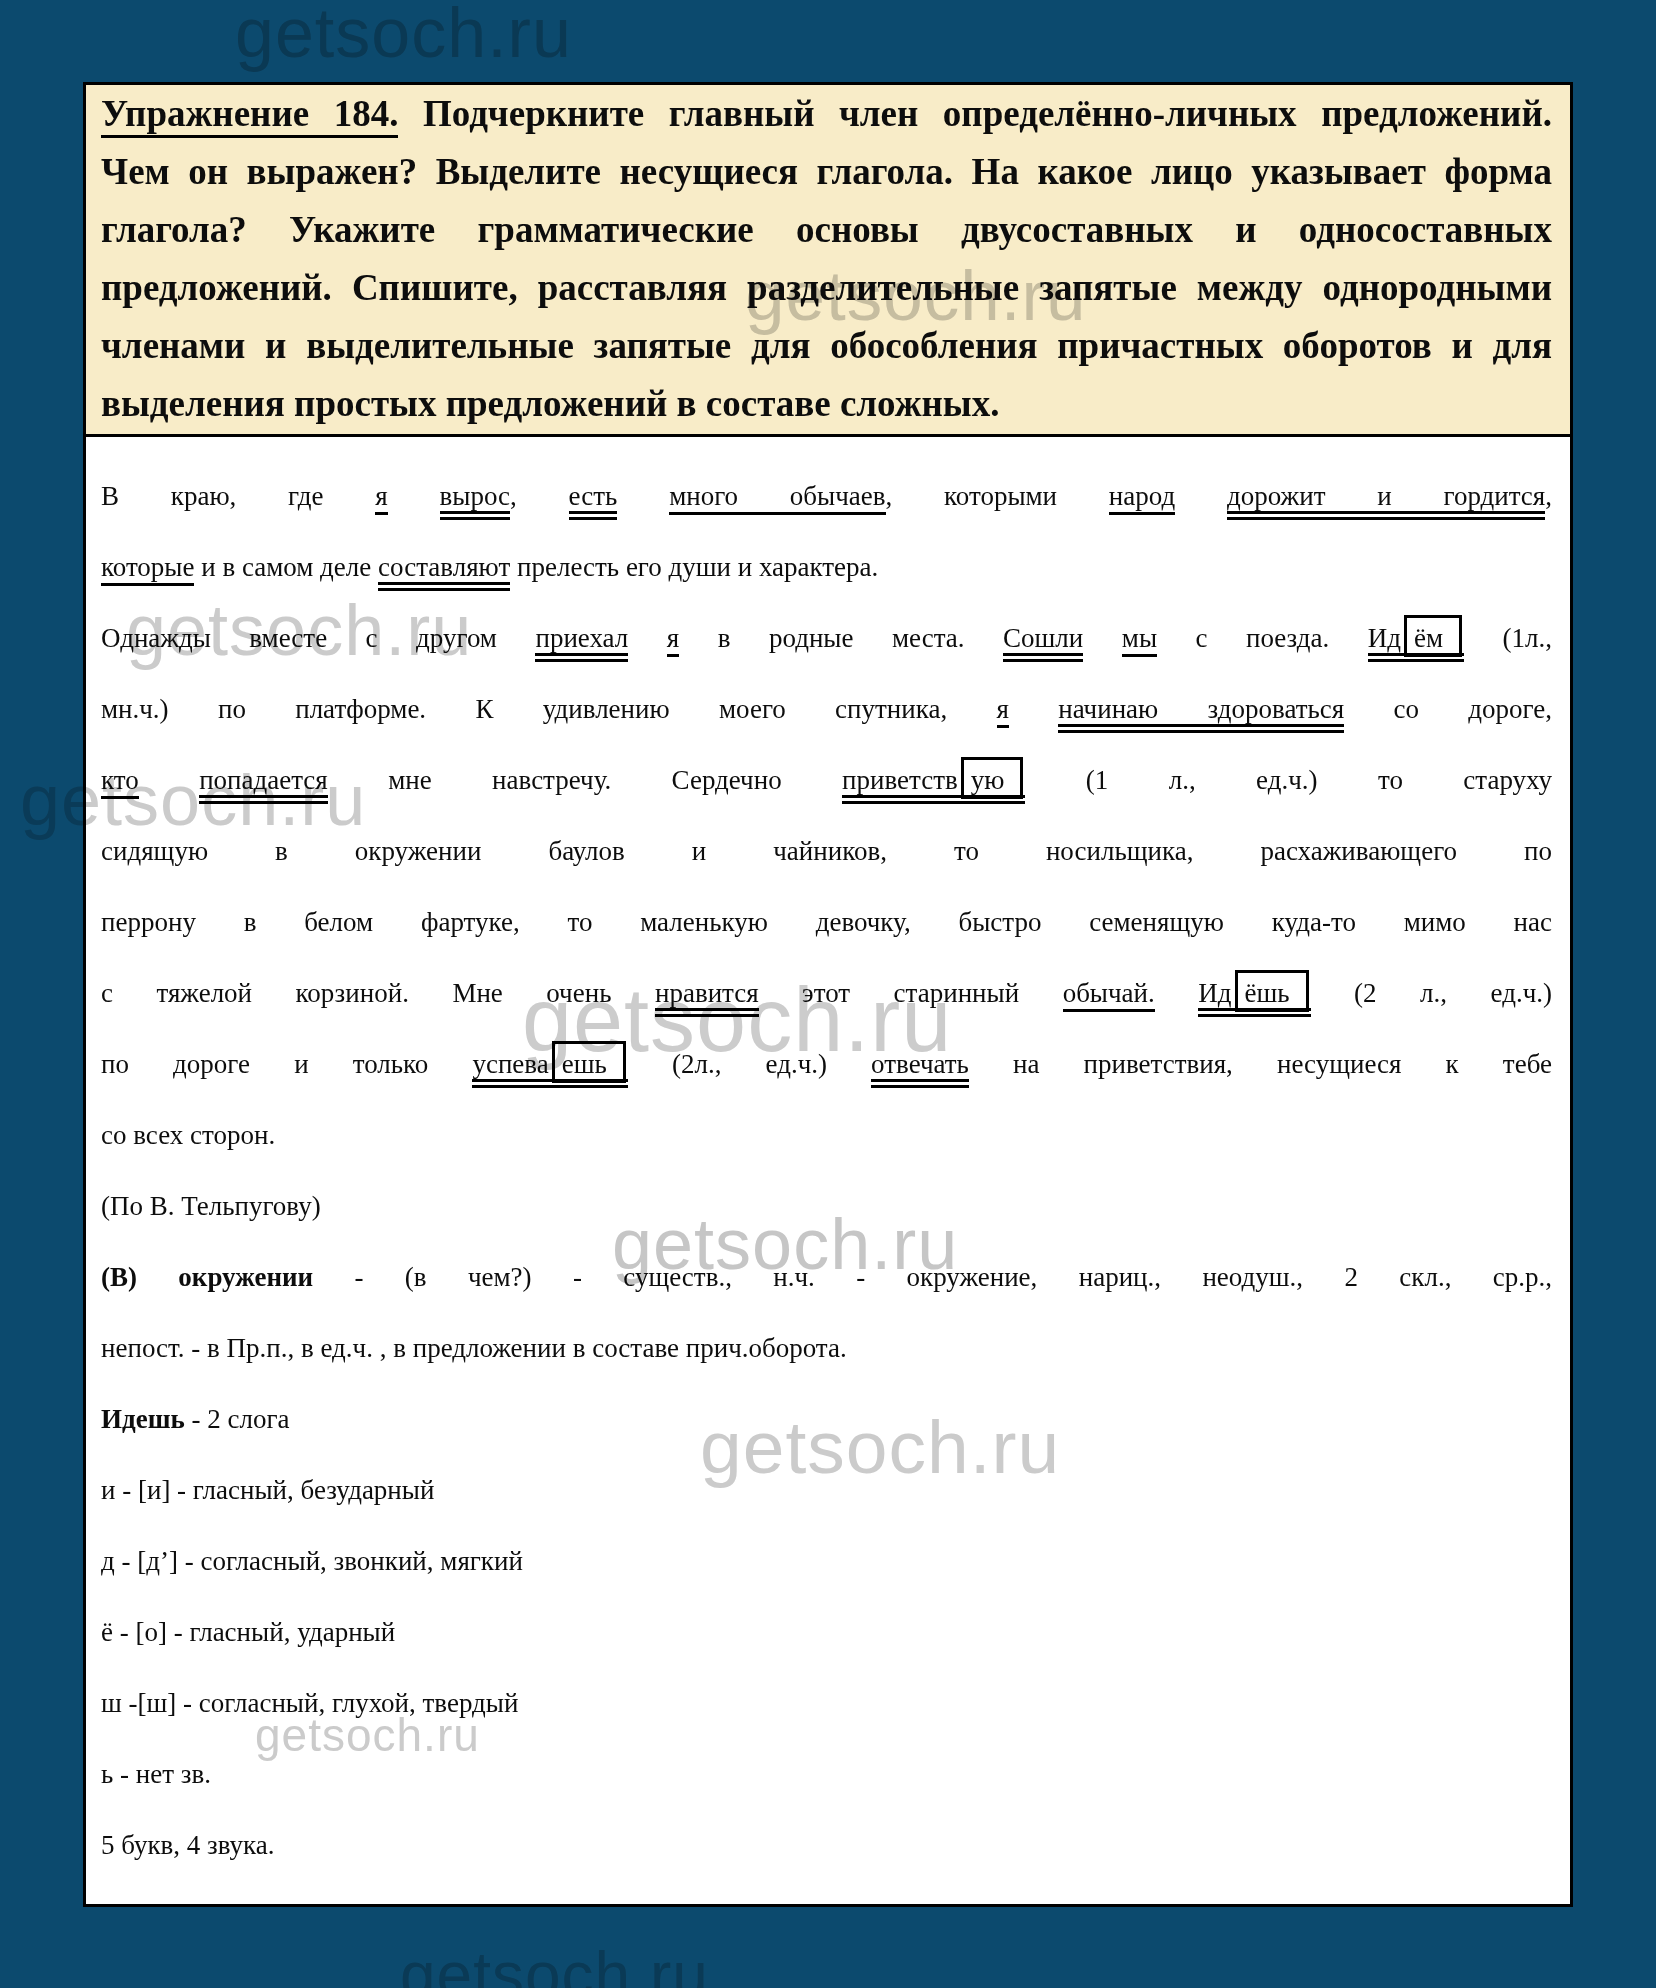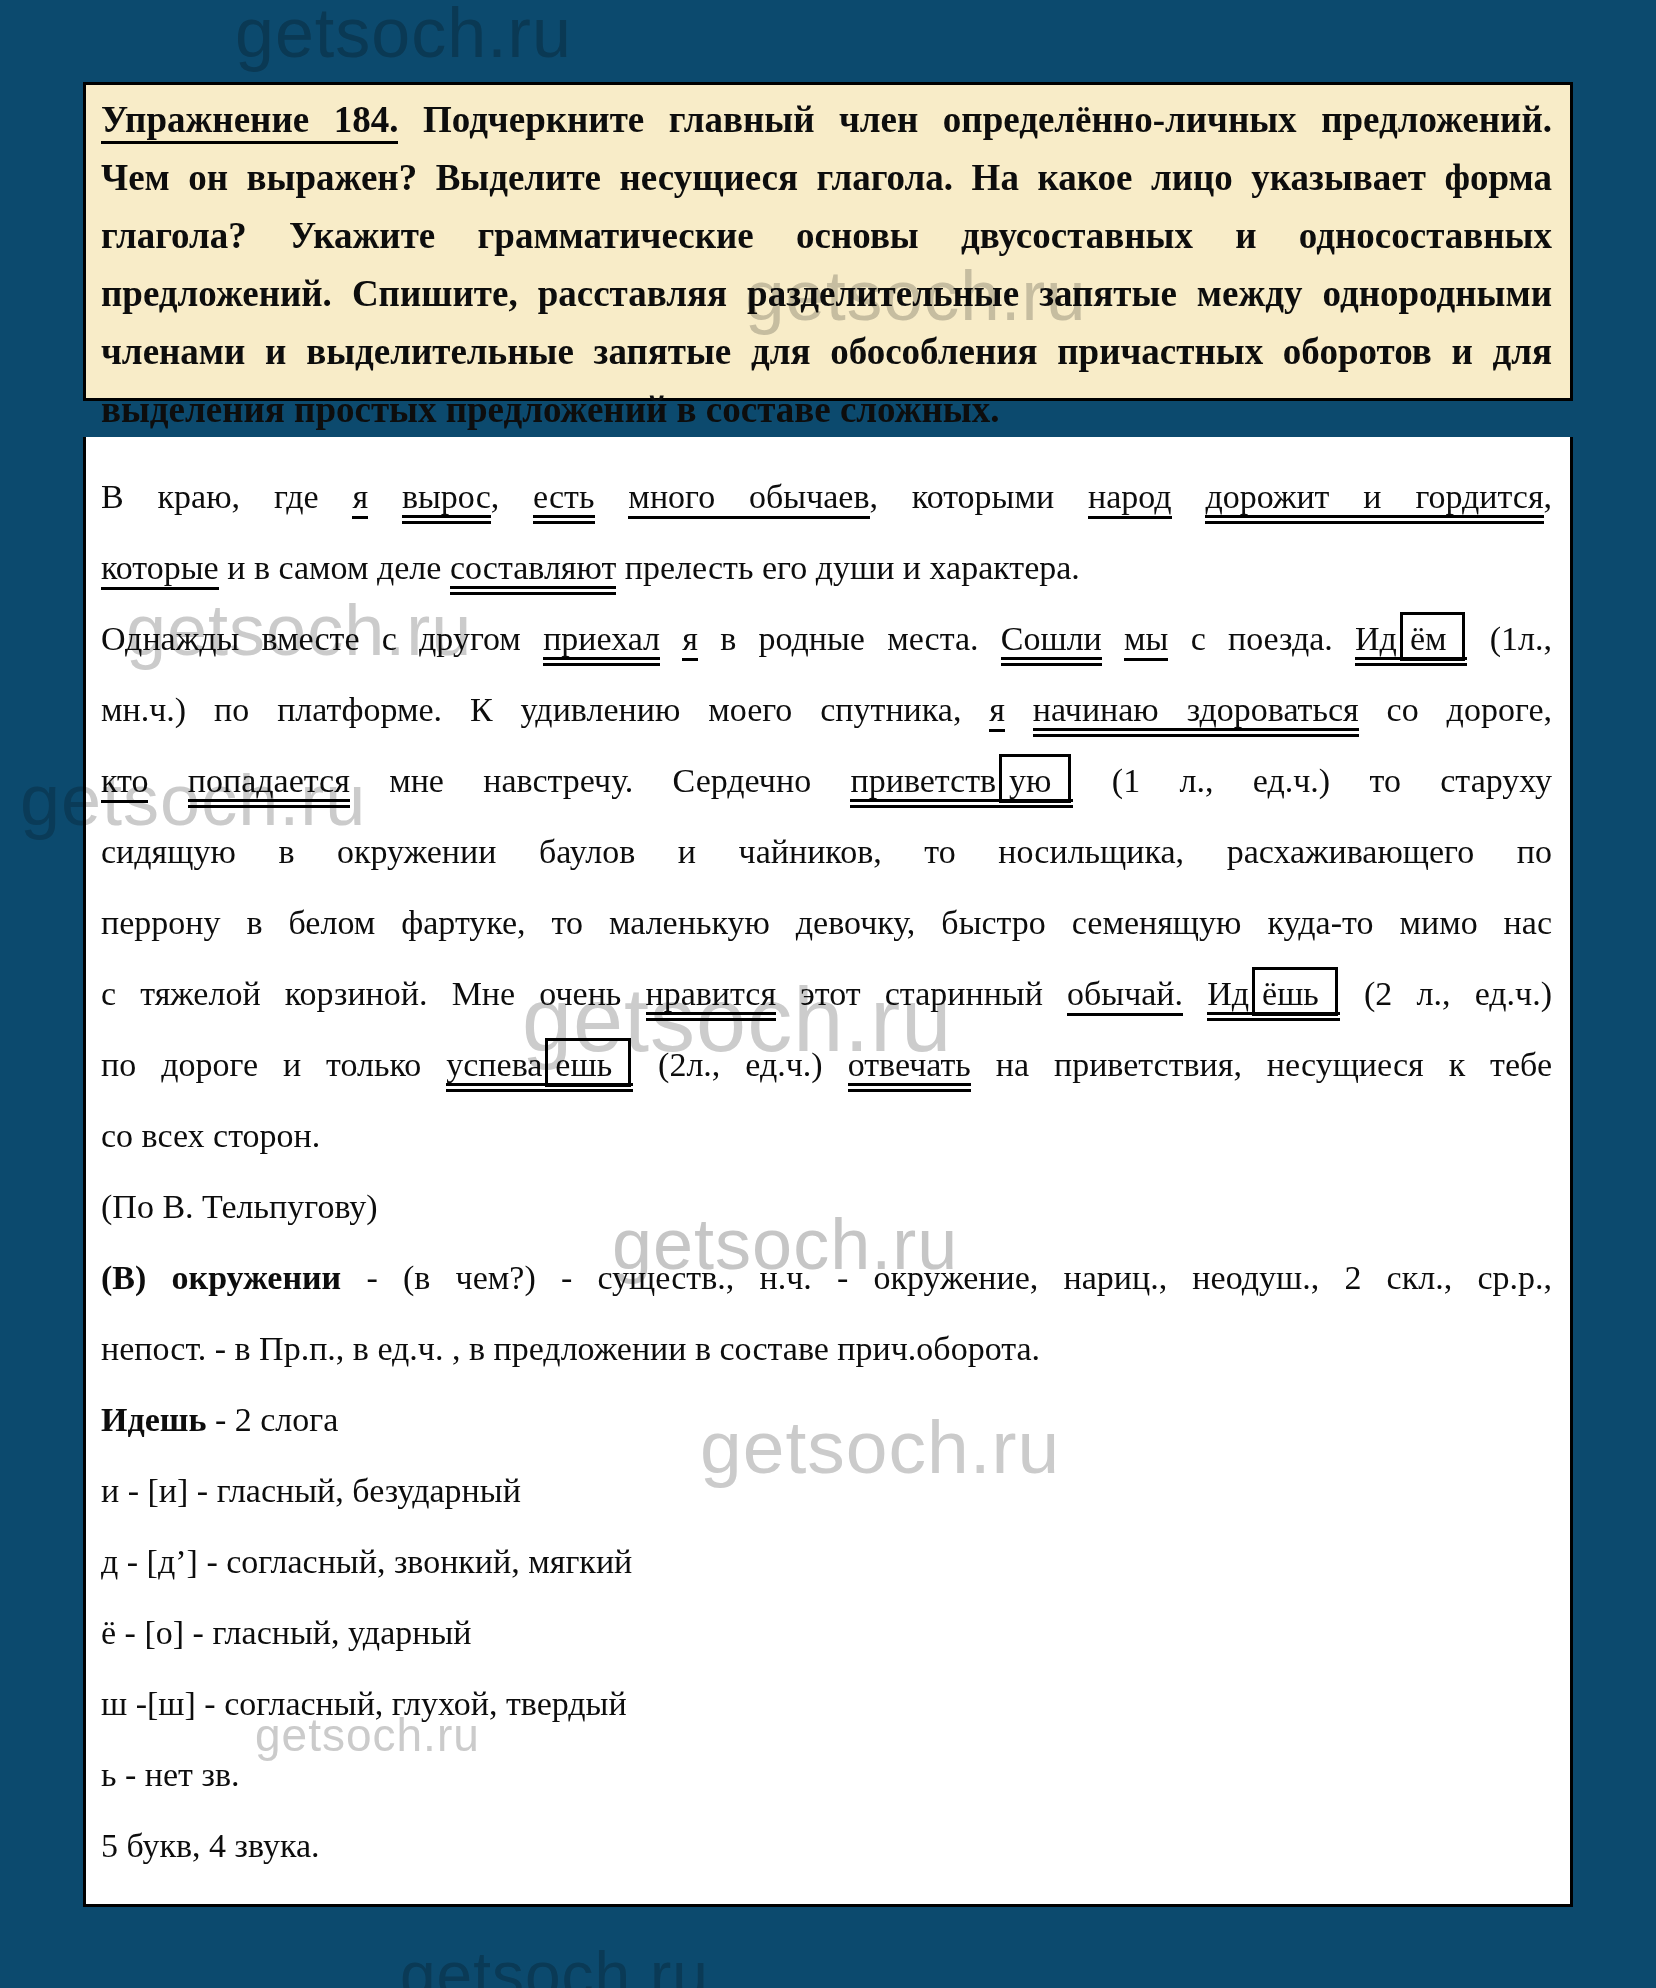--- a/index.html
+++ b/index.html
@@ -35,40 +35,40 @@
   .wm9{left:400px;top:1945px;font-size:64px;color:#c6c6c6;}
 
   
   .panel{
     position:absolute;
     box-sizing:border-box;
     border:3px solid #000000;
     z-index:1;
   }
   .panel-instruction{
-    left:83px;top:82px;width:1490px;height:319px;
+    left:83px;top:82px;width:1490px;height:355px;
     background:#f8ecc8;
-    padding:6px 18px 0 15px;
+    padding:0 18px 0 15px;
   }
   .panel-body{
     left:83px;top:437px;width:1490px;height:1470px;
     background:#ffffff;
     border-top:none;
     padding:24px 18px 0 15px;
   }
 
   
   .iline{
     height:58px;line-height:58px;
     font-size:37px;font-weight:bold;
     white-space:nowrap;overflow:visible;
   }
   .bline{
     height:71px;line-height:71px;
-    font-size:34px;
+    font-size:27px;
     white-space:nowrap;overflow:visible;
   }
   .just{text-align:justify;text-align-last:justify;}
 
   
   .b{font-weight:bold;}
   .u1{border-bottom:3px solid #000;padding-bottom:1px;text-align:center;}
   .u2{border-bottom:9px double #000;}
   .bx{border:3px solid #000;padding:5px 16px 1px 7px;margin:0 2px 0 3px;}
 </style>

